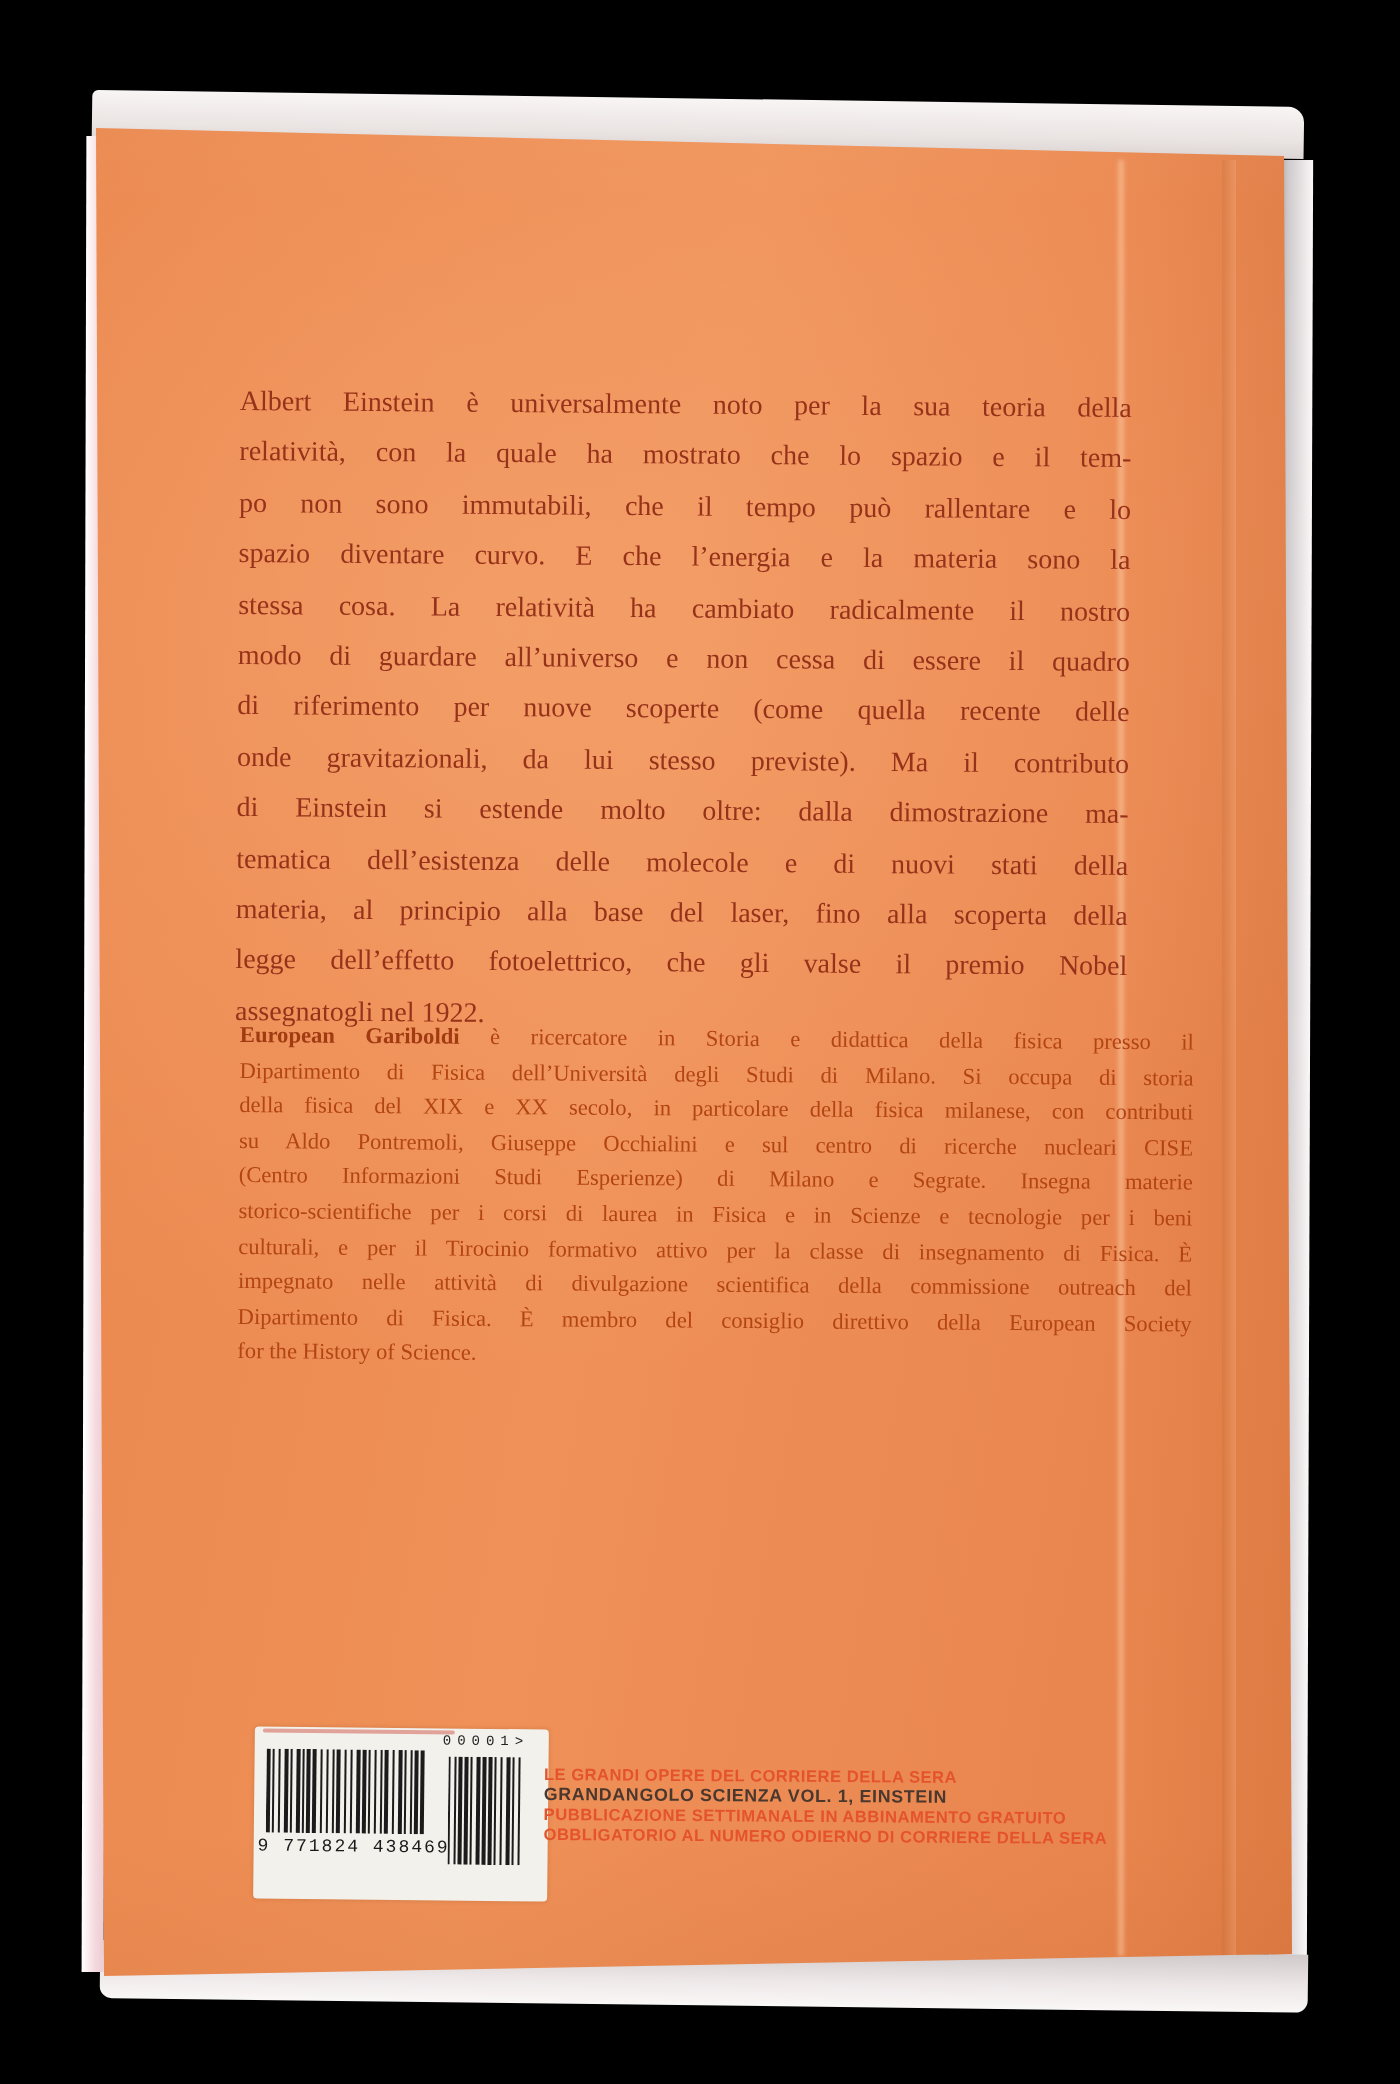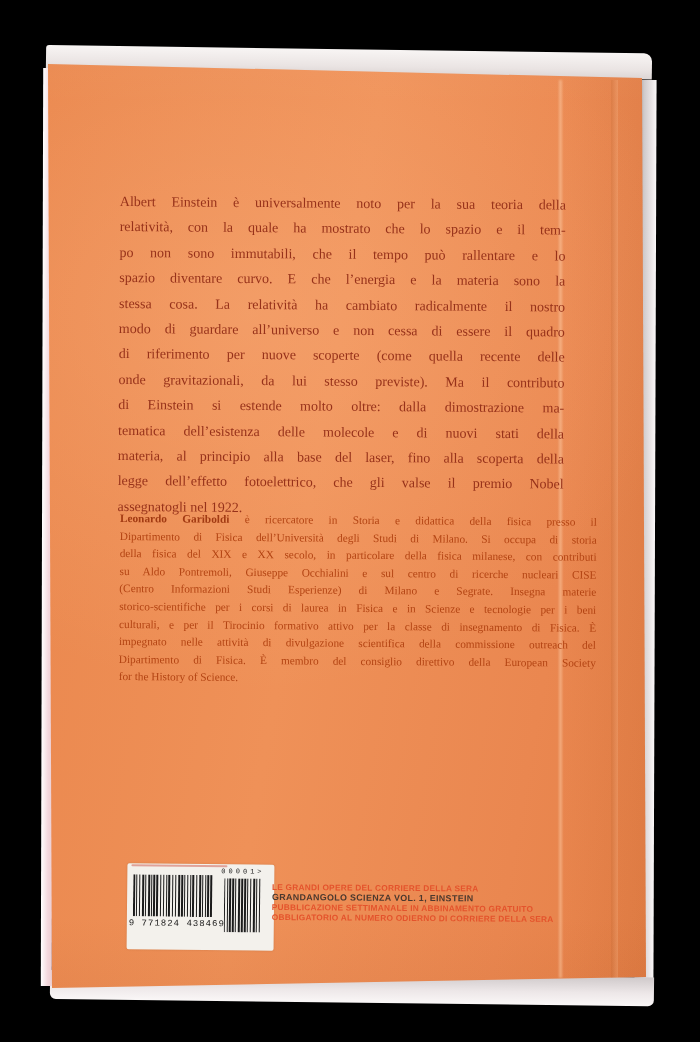--- a/index.html
+++ b/index.html
@@ -97,21 +97,21 @@
       <div class="ln">di riferimento per nuove scoperte (come quella recente delle</div>
       <div class="ln">onde gravitazionali, da lui stesso previste). Ma il contributo</div>
       <div class="ln">di Einstein si estende molto oltre: dalla dimostrazione ma-</div>
       <div class="ln">tematica dell’esistenza delle molecole e di nuovi stati della</div>
       <div class="ln">materia, al principio alla base del laser, fino alla scoperta della</div>
       <div class="ln">legge dell’effetto fotoelettrico, che gli valse il premio Nobel</div>
       <div class="ln last">assegnatogli nel 1922.</div>
     </div>
 
     <div class="bio">
-      <div class="ln"><b>Leonardo Gariboldi</b><span> è ricercatore in Storia e didattica della fisica presso il</span></div>
+      <div class="ln"><b>European Gariboldi</b><span> è ricercatore in Storia e didattica della fisica presso il</span></div>
       <div class="ln">Dipartimento di Fisica dell’Università degli Studi di Milano. Si occupa di storia</div>
       <div class="ln">della fisica del XIX e XX secolo, in particolare della fisica milanese, con contributi</div>
       <div class="ln">su Aldo Pontremoli, Giuseppe Occhialini e sul centro di ricerche nucleari CISE</div>
       <div class="ln">(Centro Informazioni Studi Esperienze) di Milano e Segrate. Insegna materie</div>
       <div class="ln">storico-scientifiche per i corsi di laurea in Fisica e in Scienze e tecnologie per i beni</div>
       <div class="ln">culturali, e per il Tirocinio formativo attivo per la classe di insegnamento di Fisica. È</div>
       <div class="ln">impegnato nelle attività di divulgazione scientifica della commissione outreach del</div>
       <div class="ln">Dipartimento di Fisica. È membro del consiglio direttivo della European Society</div>
       <div class="ln last">for the History of Science.</div>
     </div>

